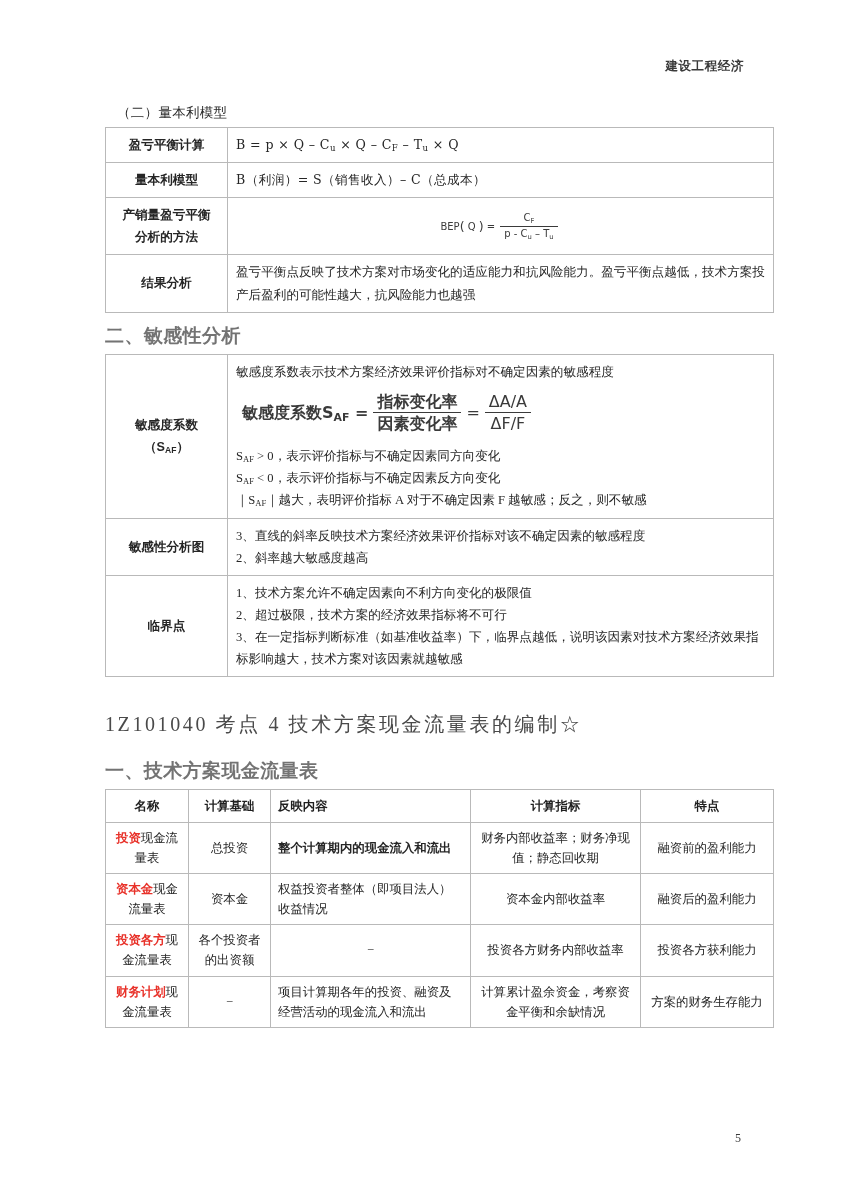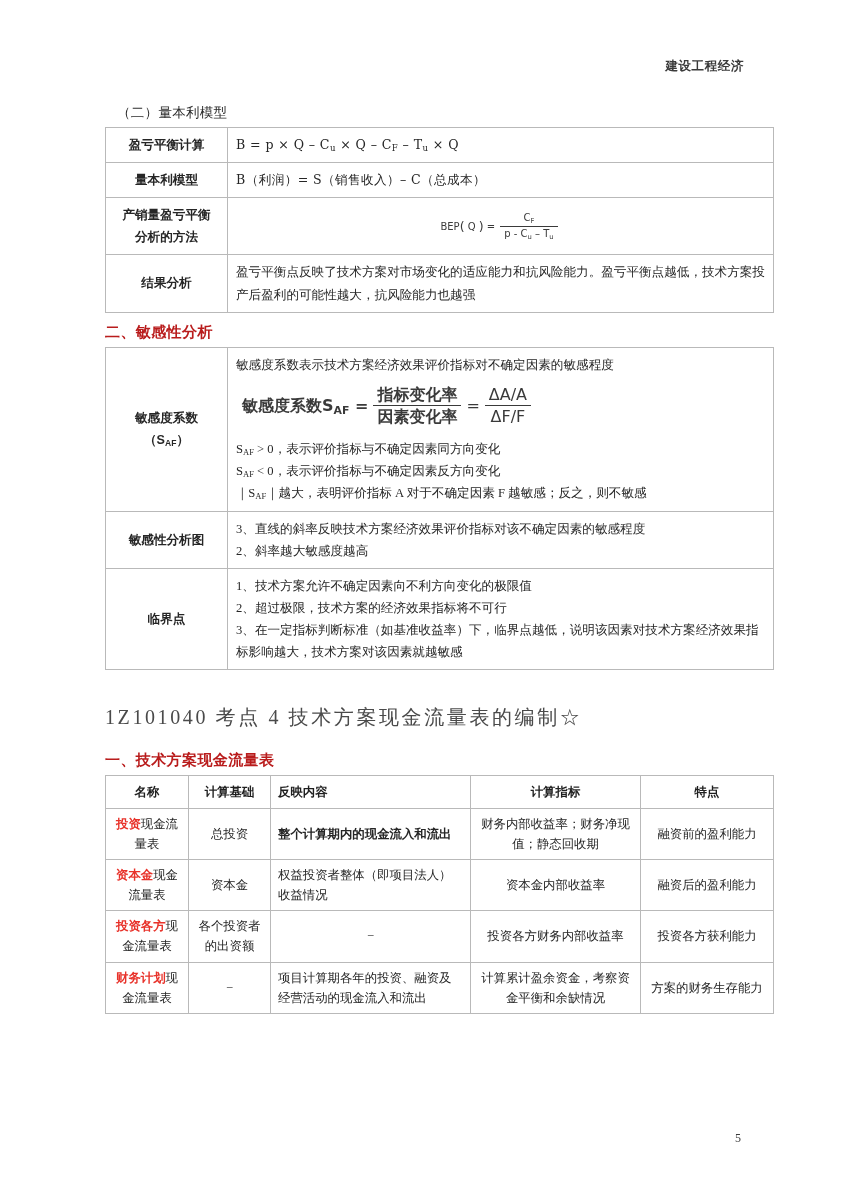--- a/index.html
+++ b/index.html
@@ -45,22 +45,22 @@
 
   .sub-heading {
     font-size: 13.5px;
     color: #2b2b2b;
     margin: 0 0 5px 12px;
     letter-spacing: 0.3px;
   }
   .sec-heading {
     font-family: "Liberation Sans", "DejaVu Sans", sans-serif;
     font-weight: bold;
-    font-size: 15px;
-    color: #b91c1c;
+    font-size: 19px;
+    color: #737373;
     margin: 10px 0 5px 0;
     letter-spacing: 0.4px;
   }
   .sec-heading.tight { margin-top: 9px; }
 
   
   table.doc {
     border-collapse: collapse;
     width: 668px;
     table-layout: fixed;

